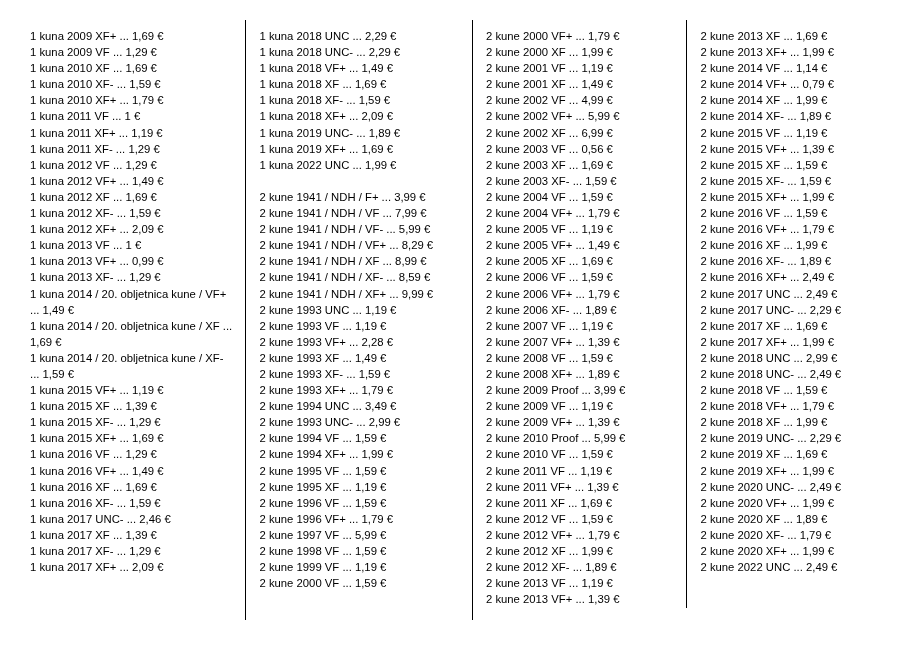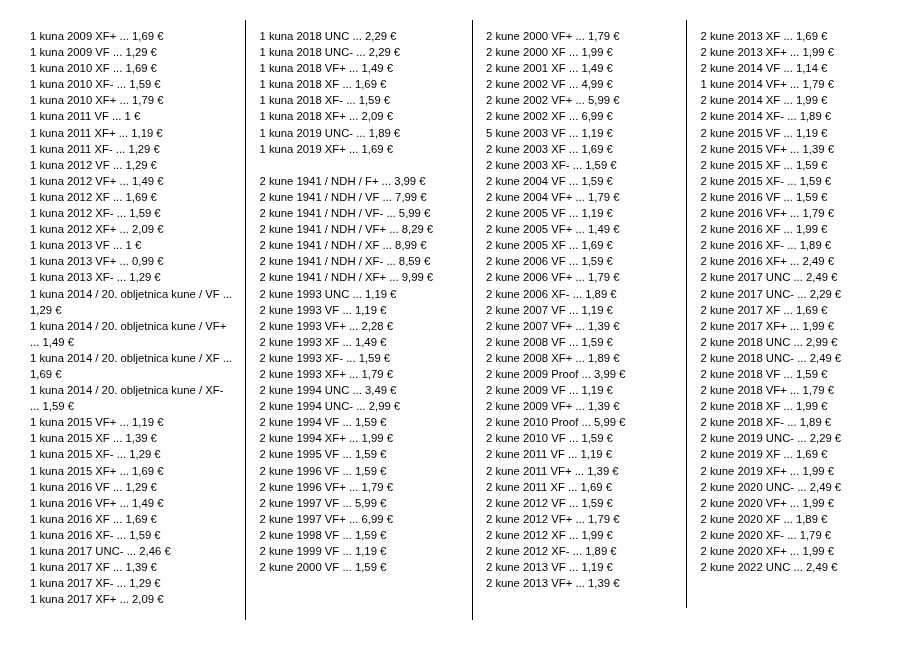--- a/index.html
+++ b/index.html
@@ -66,21 +66,20 @@
       <div class="entry">1 kuna 2011 XF+ ... 1,19 €</div>
       <div class="entry">1 kuna 2011 XF- ... 1,29 €</div>
       <div class="entry">1 kuna 2012 VF ... 1,29 €</div>
       <div class="entry">1 kuna 2012 VF+ ... 1,49 €</div>
       <div class="entry">1 kuna 2012 XF ... 1,69 €</div>
       <div class="entry">1 kuna 2012 XF- ... 1,59 €</div>
       <div class="entry">1 kuna 2012 XF+ ... 2,09 €</div>
       <div class="entry">1 kuna 2013 VF ... 1 €</div>
       <div class="entry">1 kuna 2013 VF+ ... 0,99 €</div>
       <div class="entry">1 kuna 2013 XF- ... 1,29 €</div>
-      <div class="entry">1 kuna 2014 / 20. obljetnica kune / VF ... 1,29 €</div>
       <div class="entry">1 kuna 2014 / 20. obljetnica kune / VF+ ... 1,49 €</div>
       <div class="entry">1 kuna 2014 / 20. obljetnica kune / XF ... 1,69 €</div>
       <div class="entry">1 kuna 2014 / 20. obljetnica kune / XF- ... 1,59 €</div>
       <div class="entry">1 kuna 2015 VF+ ... 1,19 €</div>
       <div class="entry">1 kuna 2015 XF ... 1,39 €</div>
       <div class="entry">1 kuna 2015 XF- ... 1,29 €</div>
       <div class="entry">1 kuna 2015 XF+ ... 1,69 €</div>
       <div class="entry">1 kuna 2016 VF ... 1,29 €</div>
       <div class="entry">1 kuna 2016 VF+ ... 1,49 €</div>
       <div class="entry">1 kuna 2016 XF ... 1,69 €</div>
@@ -93,56 +92,58 @@
     <div class="column c2">
       <div class="col-rule" style="height: 600px;"></div>
       <div class="entry">1 kuna 2018 UNC ... 2,29 €</div>
       <div class="entry">1 kuna 2018 UNC- ... 2,29 €</div>
       <div class="entry">1 kuna 2018 VF+ ... 1,49 €</div>
       <div class="entry">1 kuna 2018 XF ... 1,69 €</div>
       <div class="entry">1 kuna 2018 XF- ... 1,59 €</div>
       <div class="entry">1 kuna 2018 XF+ ... 2,09 €</div>
       <div class="entry">1 kuna 2019 UNC- ... 1,89 €</div>
       <div class="entry">1 kuna 2019 XF+ ... 1,69 €</div>
+      <div class="entry">1 kuna 2022 UNC ... 1,99 €</div>
       <div class="entry spacer"></div>
       <div class="entry">2 kune 1941 / NDH / F+ ... 3,99 €</div>
       <div class="entry">2 kune 1941 / NDH / VF ... 7,99 €</div>
       <div class="entry">2 kune 1941 / NDH / VF- ... 5,99 €</div>
       <div class="entry">2 kune 1941 / NDH / VF+ ... 8,29 €</div>
       <div class="entry">2 kune 1941 / NDH / XF ... 8,99 €</div>
       <div class="entry">2 kune 1941 / NDH / XF- ... 8,59 €</div>
       <div class="entry">2 kune 1941 / NDH / XF+ ... 9,99 €</div>
       <div class="entry">2 kune 1993 UNC ... 1,19 €</div>
       <div class="entry">2 kune 1993 VF ... 1,19 €</div>
       <div class="entry">2 kune 1993 VF+ ... 2,28 €</div>
       <div class="entry">2 kune 1993 XF ... 1,49 €</div>
       <div class="entry">2 kune 1993 XF- ... 1,59 €</div>
       <div class="entry">2 kune 1993 XF+ ... 1,79 €</div>
       <div class="entry">2 kune 1994 UNC ... 3,49 €</div>
-      <div class="entry">2 kune 1994 UNC- ... 2,99 €</div>
+      <div class="entry">2 kune 1993 UNC- ... 2,99 €</div>
       <div class="entry">2 kune 1994 VF ... 1,59 €</div>
       <div class="entry">2 kune 1994 XF+ ... 1,99 €</div>
       <div class="entry">2 kune 1995 VF ... 1,59 €</div>
+      <div class="entry">2 kune 1995 XF ... 1,19 €</div>
       <div class="entry">2 kune 1996 VF ... 1,59 €</div>
       <div class="entry">2 kune 1996 VF+ ... 1,79 €</div>
       <div class="entry">2 kune 1997 VF ... 5,99 €</div>
-      <div class="entry">2 kune 1997 VF+ ... 6,99 €</div>
       <div class="entry">2 kune 1998 VF ... 1,59 €</div>
       <div class="entry">2 kune 1999 VF ... 1,19 €</div>
       <div class="entry">2 kune 2000 VF ... 1,59 €</div>
     </div>
     <div class="column c3">
       <div class="col-rule" style="height: 600px;"></div>
       <div class="entry">2 kune 2000 VF+ ... 1,79 €</div>
       <div class="entry">2 kune 2000 XF ... 1,99 €</div>
+      <div class="entry">2 kune 2001 VF ... 1,19 €</div>
       <div class="entry">2 kune 2001 XF ... 1,49 €</div>
       <div class="entry">2 kune 2002 VF ... 4,99 €</div>
       <div class="entry">2 kune 2002 VF+ ... 5,99 €</div>
       <div class="entry">2 kune 2002 XF ... 6,99 €</div>
-      <div class="entry">5 kune 2003 VF ... 1,19 €</div>
+      <div class="entry">2 kune 2003 VF ... 0,56 €</div>
       <div class="entry">2 kune 2003 XF ... 1,69 €</div>
       <div class="entry">2 kune 2003 XF- ... 1,59 €</div>
       <div class="entry">2 kune 2004 VF ... 1,59 €</div>
       <div class="entry">2 kune 2004 VF+ ... 1,79 €</div>
       <div class="entry">2 kune 2005 VF ... 1,19 €</div>
       <div class="entry">2 kune 2005 VF+ ... 1,49 €</div>
       <div class="entry">2 kune 2005 XF ... 1,69 €</div>
       <div class="entry">2 kune 2006 VF ... 1,59 €</div>
       <div class="entry">2 kune 2006 VF+ ... 1,79 €</div>
       <div class="entry">2 kune 2006 XF- ... 1,89 €</div>
@@ -163,42 +164,42 @@
       <div class="entry">2 kune 2012 XF ... 1,99 €</div>
       <div class="entry">2 kune 2012 XF- ... 1,89 €</div>
       <div class="entry">2 kune 2013 VF ... 1,19 €</div>
       <div class="entry">2 kune 2013 VF+ ... 1,39 €</div>
     </div>
     <div class="column c4">
       <div class="col-rule" style="height: 588px;"></div>
       <div class="entry">2 kune 2013 XF ... 1,69 €</div>
       <div class="entry">2 kune 2013 XF+ ... 1,99 €</div>
       <div class="entry">2 kune 2014 VF ... 1,14 €</div>
-      <div class="entry">1 kune 2014 VF+ ... 1,79 €</div>
+      <div class="entry">2 kune 2014 VF+ ... 0,79 €</div>
       <div class="entry">2 kune 2014 XF ... 1,99 €</div>
       <div class="entry">2 kune 2014 XF- ... 1,89 €</div>
       <div class="entry">2 kune 2015 VF ... 1,19 €</div>
       <div class="entry">2 kune 2015 VF+ ... 1,39 €</div>
       <div class="entry">2 kune 2015 XF ... 1,59 €</div>
       <div class="entry">2 kune 2015 XF- ... 1,59 €</div>
+      <div class="entry">2 kune 2015 XF+ ... 1,99 €</div>
       <div class="entry">2 kune 2016 VF ... 1,59 €</div>
       <div class="entry">2 kune 2016 VF+ ... 1,79 €</div>
       <div class="entry">2 kune 2016 XF ... 1,99 €</div>
       <div class="entry">2 kune 2016 XF- ... 1,89 €</div>
       <div class="entry">2 kune 2016 XF+ ... 2,49 €</div>
       <div class="entry">2 kune 2017 UNC ... 2,49 €</div>
       <div class="entry">2 kune 2017 UNC- ... 2,29 €</div>
       <div class="entry">2 kune 2017 XF ... 1,69 €</div>
       <div class="entry">2 kune 2017 XF+ ... 1,99 €</div>
       <div class="entry">2 kune 2018 UNC ... 2,99 €</div>
       <div class="entry">2 kune 2018 UNC- ... 2,49 €</div>
       <div class="entry">2 kune 2018 VF ... 1,59 €</div>
       <div class="entry">2 kune 2018 VF+ ... 1,79 €</div>
       <div class="entry">2 kune 2018 XF ... 1,99 €</div>
-      <div class="entry">2 kune 2018 XF- ... 1,89 €</div>
       <div class="entry">2 kune 2019 UNC- ... 2,29 €</div>
       <div class="entry">2 kune 2019 XF ... 1,69 €</div>
       <div class="entry">2 kune 2019 XF+ ... 1,99 €</div>
       <div class="entry">2 kune 2020 UNC- ... 2,49 €</div>
       <div class="entry">2 kune 2020 VF+ ... 1,99 €</div>
       <div class="entry">2 kune 2020 XF ... 1,89 €</div>
       <div class="entry">2 kune 2020 XF- ... 1,79 €</div>
       <div class="entry">2 kune 2020 XF+ ... 1,99 €</div>
       <div class="entry">2 kune 2022 UNC ... 2,49 €</div>
     </div>

